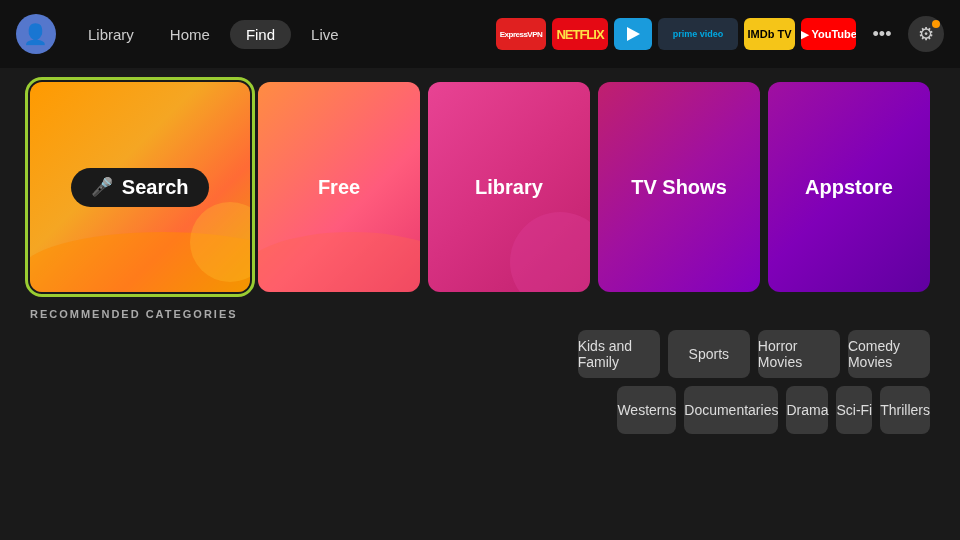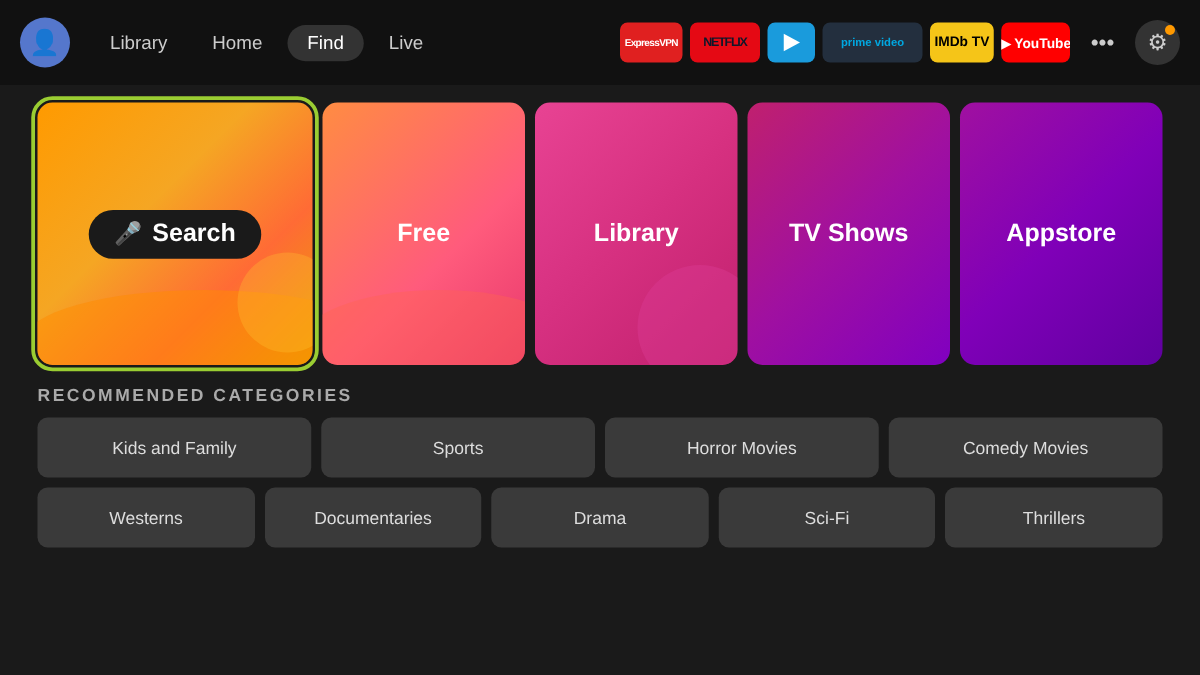--- a/index.html
+++ b/index.html
@@ -68,21 +68,21 @@
       align-items: center;
       justify-content: center;
       padding: 0 2px;
       font-size: 11px;
       font-weight: bold;
       white-space: nowrap;
       overflow: hidden;
     }
 
     .badge-expressvpn { background: #e02020; color: white; width: 50px; font-size: 9px; }
-    .badge-netflix { background: #e50914; color: #0f172a; font-size: 10px; font-weight: 900; letter-spacing: -1px; width: 56px; }
+    .badge-netflix { background: #e50914; color: #fde047; font-size: 13px; font-weight: 900; letter-spacing: -1px; width: 56px; }
     .badge-freevee { background: #1a9bdc; color: white; width: 38px; font-size: 18px; }
     .badge-prime { background: #232f3e; color: #00a8e1; width: 80px; font-size: 9px; }
     .badge-imdb { background: #f5c518; color: #000; width: 51px; font-size: 11px; font-weight: 900; }
     .badge-youtube { background: #ff0000; color: white; width: 55px; font-size: 11px; font-weight: bold; }
 
     .more-btn, .settings-btn {
       width: 36px; height: 36px;
       border-radius: 50%;
       display: flex; align-items: center; justify-content: center;
       cursor: pointer;
@@ -211,31 +211,32 @@
     .tile-appstore {
       background: linear-gradient(135deg, #a010a0 0%, #8000b8 50%, #6000a0 100%);
     }
 
     
     .rec-section {
       margin-top: 16px;
     }
 
     .rec-title {
-      font-size: 14px;
+      font-size: 11px;
       letter-spacing: 2px;
       color: #aaa;
       margin-bottom: 10px;
       font-weight: 600;
     }
 
     .category-grid {
       display: flex;
       flex-direction: column;
       gap: 8px;
+      align-items: flex-end;
     }
 
     .category-row {
       display: flex;
       gap: 8px;
     }
 
     .category-btn {
       flex: 1;
       background: #3a3a3a;

